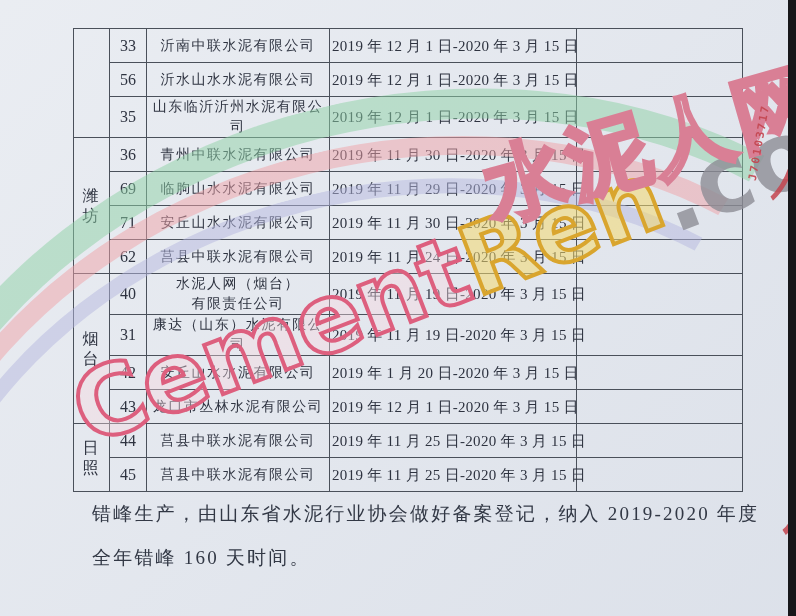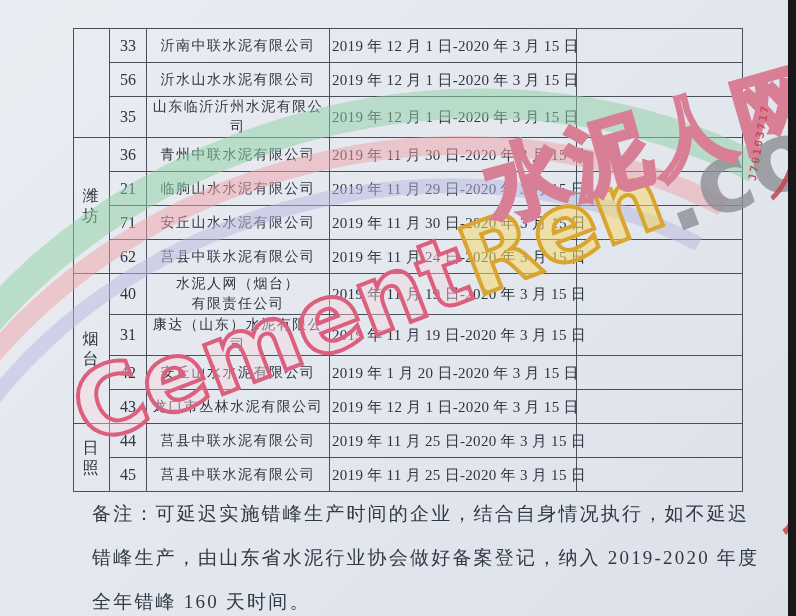--- a/index.html
+++ b/index.html
@@ -148,21 +148,21 @@
           <td class="col-extra"></td>
         </tr>
         <tr>
           <td rowspan="4" class="col-region">潍坊</td>
           <td class="col-no">36</td>
           <td class="col-company">青州中联水泥有限公司</td>
           <td class="col-period">2019 年 11 月 30 日-2020 年 3 月 15 日</td>
           <td class="col-extra"></td>
         </tr>
         <tr>
-          <td class="col-no">21</td>
+          <td class="col-no">69</td>
           <td class="col-company">临朐山水水泥有限公司</td>
           <td class="col-period">2019 年 11 月 29 日-2020 年 3 月 15 日</td>
           <td class="col-extra"></td>
         </tr>
         <tr>
           <td class="col-no">71</td>
           <td class="col-company">安丘山水水泥有限公司</td>
           <td class="col-period">2019 年 11 月 30 日-2020 年 3 月 15 日</td>
           <td class="col-extra"></td>
         </tr>
@@ -208,21 +208,20 @@
         <tr>
           <td class="col-no">45</td>
           <td class="col-company">莒县中联水泥有限公司</td>
           <td class="col-period">2019 年 11 月 25 日-2020 年 3 月 15 日</td>
           <td class="col-extra"></td>
         </tr>
       </tbody>
   </table>
 
   <div id="remark">
-    <div>备注：可延迟实施错峰生产时间的企业，结合自身情况执行，如不延迟</div>
     <div>错峰生产，由山东省水泥行业协会做好备案登记，纳入 2019-2020 年度</div>
     <div>全年错峰 160 天时间。</div>
   </div>
 
   <div id="watermark">
     <div class="arc" id="arc-green"></div>
     <div class="arc" id="arc-pink"></div>
     <div class="arc" id="arc-purple"></div>
     <div id="brand-line"><span id="brand-en-primary">Cement</span><span id="brand-en-secondary">Ren</span><span id="brand-suffix">.com</span></div>
     <div id="brand-cn">水泥人网</div>

